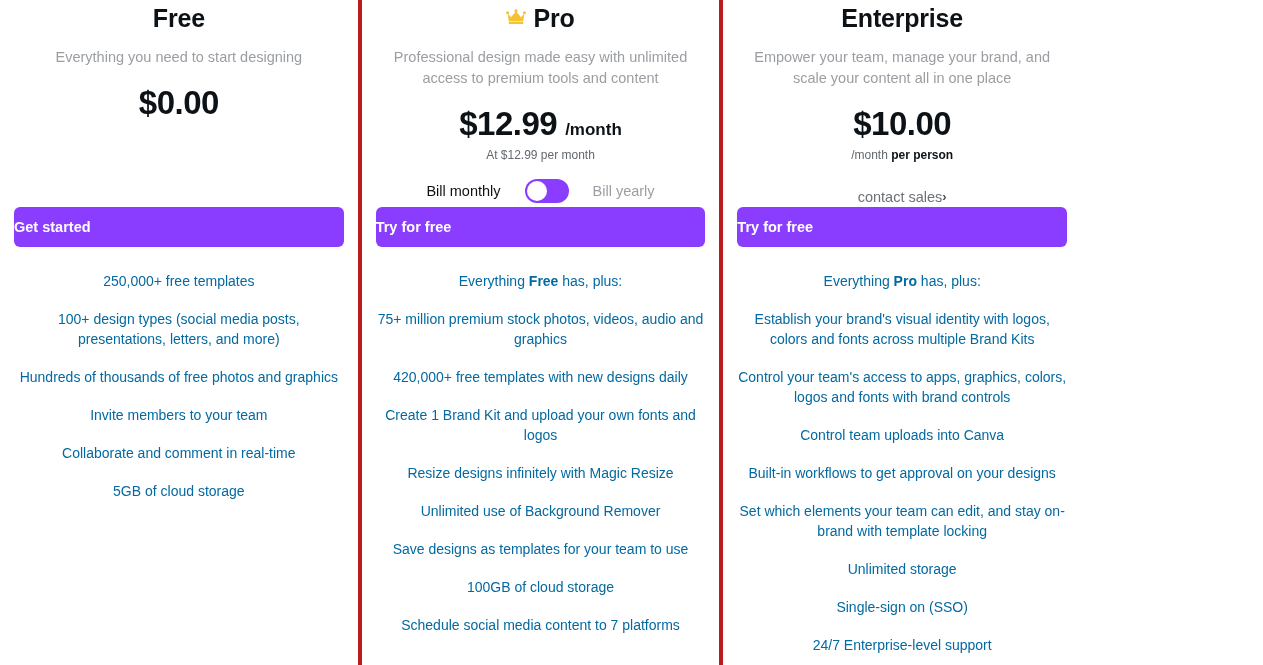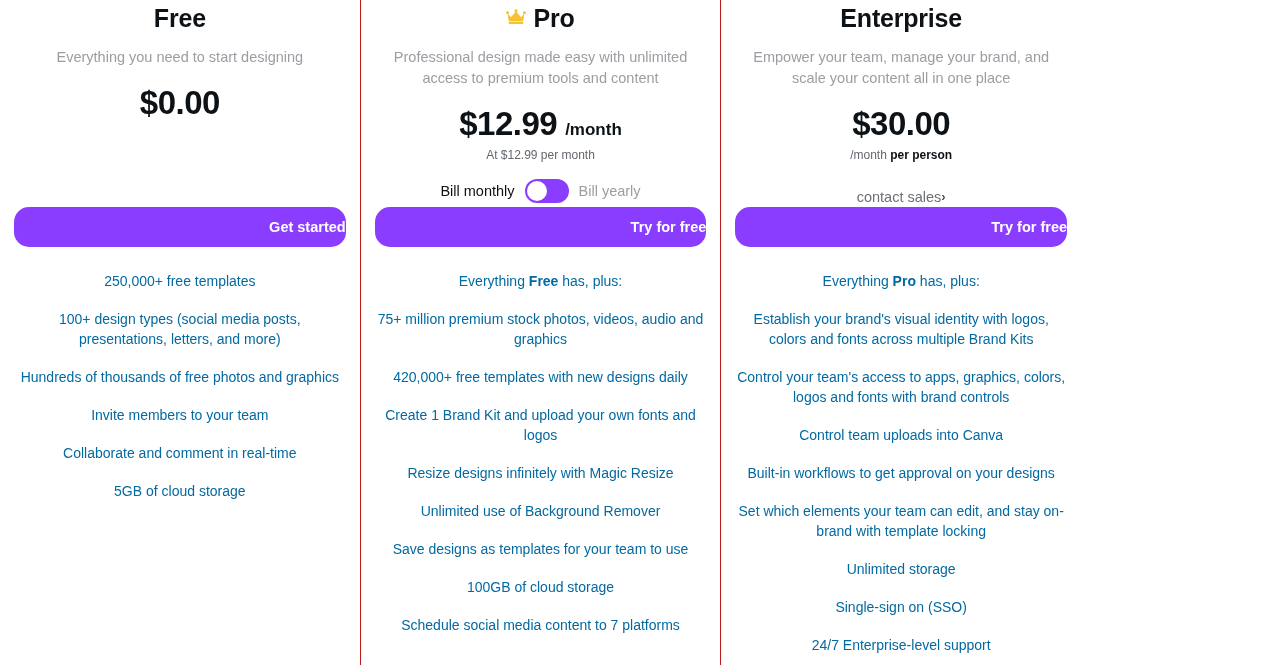--- a/index.html
+++ b/index.html
@@ -19,21 +19,21 @@
     background: #ffffff;
   }
 
   .plan-column {
     position: relative;
     flex: 1 1 0;
     padding: 0 14px;
     text-align: center;
   }
   .plan-column + .plan-column {
-    border-left: 1px solid #b91c1c;
+    border-left: 4px solid #b91c1c;
   }
 
   
   .plan-title {
     font-size: 25px;
     font-weight: bold;
     color: #0d1216;
     letter-spacing: -0.2px;
     line-height: 33px;
     padding-top: 2px;
@@ -85,21 +85,21 @@
     line-height: 17px;
   }
   .price-note .bold { font-weight: bold; color: #0d1216; }
 
   
   .billing-toggle {
     margin-top: 14px;
     display: flex;
     align-items: center;
     justify-content: center;
-    gap: 10px;
+    gap: 24px;
     height: 26px;
   }
   .billing-label { font-size: 14.5px; color: #0d1216; }
   .billing-label.inactive { color: #9a9ea3; }
 
   .toggle-switch {
     width: 44px;
     height: 24px;
     border-radius: 12px;
     background: #8b3dff;
@@ -141,28 +141,28 @@
     right: 14px;
     top: 207px;
     height: 40px;
   }
   .cta-button {
     display: block;
     width: 100%;
     height: 40px;
     line-height: 40px;
     border: none;
-    border-radius: 15px;
+    border-radius: 6px;
     background: #8b3dff;
     color: #ffffff;
     font-family: "Liberation Sans", sans-serif;
     font-size: 14.5px;
     font-weight: bold;
     cursor: pointer;
-    text-align: right;
+    text-align: left;
   }
 
   
   .feature-list {
     position: absolute;
     left: 8px;
     right: 8px;
     top: 271px;
     list-style: none;
   }
@@ -250,21 +250,21 @@
     </ul>
   </section>
 
   <section class="plan-column">
     <h2 class="plan-title">
       <span>Enterprise</span>
     </h2>
     <p class="plan-tagline">Empower your team, manage your brand, and scale your content all in one place</p>
 
     <div class="price-row">
-      <span class="price-amount">$30.00</span>
+      <span class="price-amount">$10.00</span>
     </div>
     <p class="price-note"><span>/month </span><span class="bold">per person</span></p>
 
     <div class="contact-sales">
       <span>contact sales</span>
       <span class="chevron-right">›</span>
     </div>
 
     <div class="cta-slot">
       <button class="cta-button">Try for free</button>

